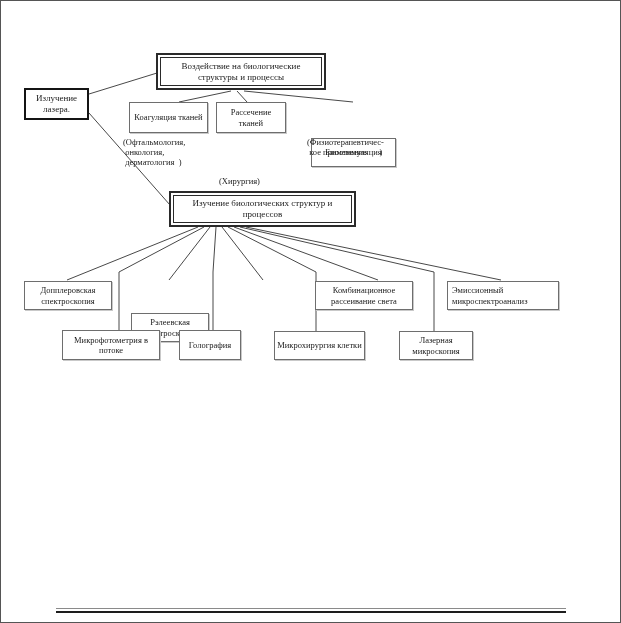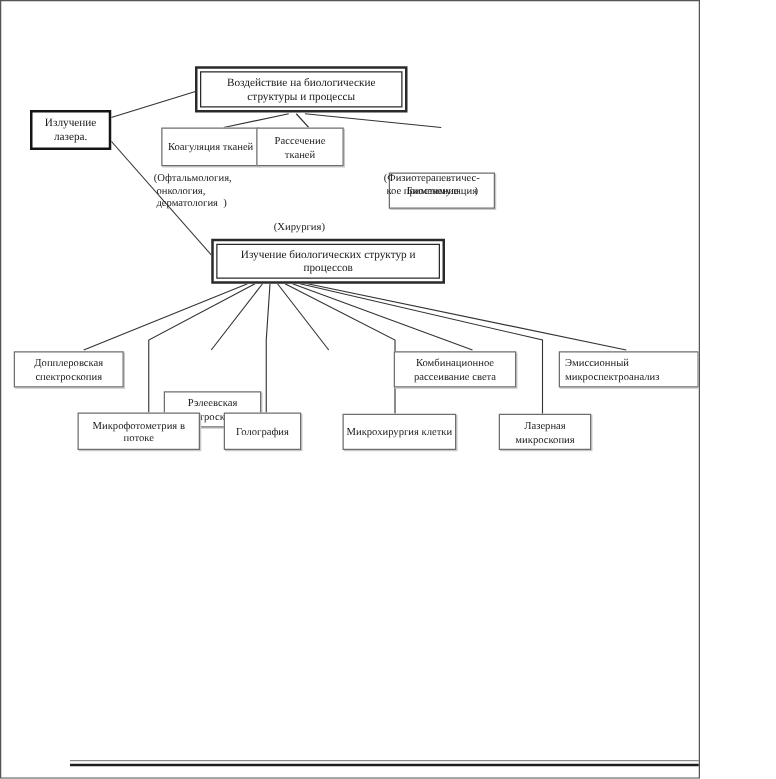--- a/index.html
+++ b/index.html
@@ -1,18 +1,18 @@
 <!DOCTYPE html>
 <html><head>
 <meta charset="utf-8">
 <style>
   html, body { margin: 0; padding: 0; background: #fff; }
   #page {
     position: relative;
-    width: 560px; height: 623px;
+    width: 621px; height: 623px;
     background: #fff;
     border: 1px solid #555;
     box-sizing: border-box;
     font-family: "Liberation Serif", "DejaVu Serif", serif;
     color: #1a1a1a;
     overflow: hidden;
   }
   #wires { position: absolute; left: 0; top: 0; width: 621px; height: 623px; }
 
   .box {
@@ -86,39 +86,39 @@
     <div class="dbl-inner">Воздействие на биологические структуры и процессы</div>
   </div>
 
   <div class="box thick" style="left:23px; top:87px; width:65px; height:32px;justify-content:center;">
     <span>Излучение лазера.</span>
   </div>
 
   <div class="box" style="left:128px; top:101px; width:79px; height:31px;">
     <span>Коагуляция тканей</span>
   </div>
-  <div class="box" style="left:204px; top:101px; width:70px; height:31px;">
+  <div class="box" style="left:215px; top:101px; width:70px; height:31px;">
     <span>Рассечение тканей</span>
   </div>
   <div class="box" style="left:310px; top:101px; width:85px; height:29px;margin-top:36px;">
     <span>Биостимуляция</span>
   </div>
 
   <div class="note" style="left:122px; top:136px; width:95px;">(Офтальмология,
  онкология,
  дерматология  )</div>
   <div class="note" style="left:218px; top:137px; width:70px;margin-top:38px;">(Хирургия)</div>
   <div class="note" style="left:306px; top:136px; width:106px;">(Физиотерапевтичес-
  кое применение      )</div>
 
   <div class="dbl" style="left:168px; top:190px; width:187px; height:36px;">
     <div class="dbl-inner">Изучение биологических структур и процессов</div>
   </div>
 
-  <div class="box" style="left:10px; top:280px; width:88px; height:29px;">
+  <div class="box" style="left:23px; top:280px; width:88px; height:29px;">
     <span>Допплеровская спектроскопия</span>
   </div>
   <div class="box" style="left:130px; top:280px; width:78px; height:29px;margin-top:32px;">
     <span>Рэлеевская спектроскопия</span>
   </div>
   <div class="box" style="left:314px; top:280px; width:98px; height:29px;">
     <span>Комбинационное рассеивание света</span>
   </div>
   <div class="box left-text" style="left:446px; top:280px; width:112px; height:29px;">
     <span>Эмиссионный микроспектроанализ</span>

